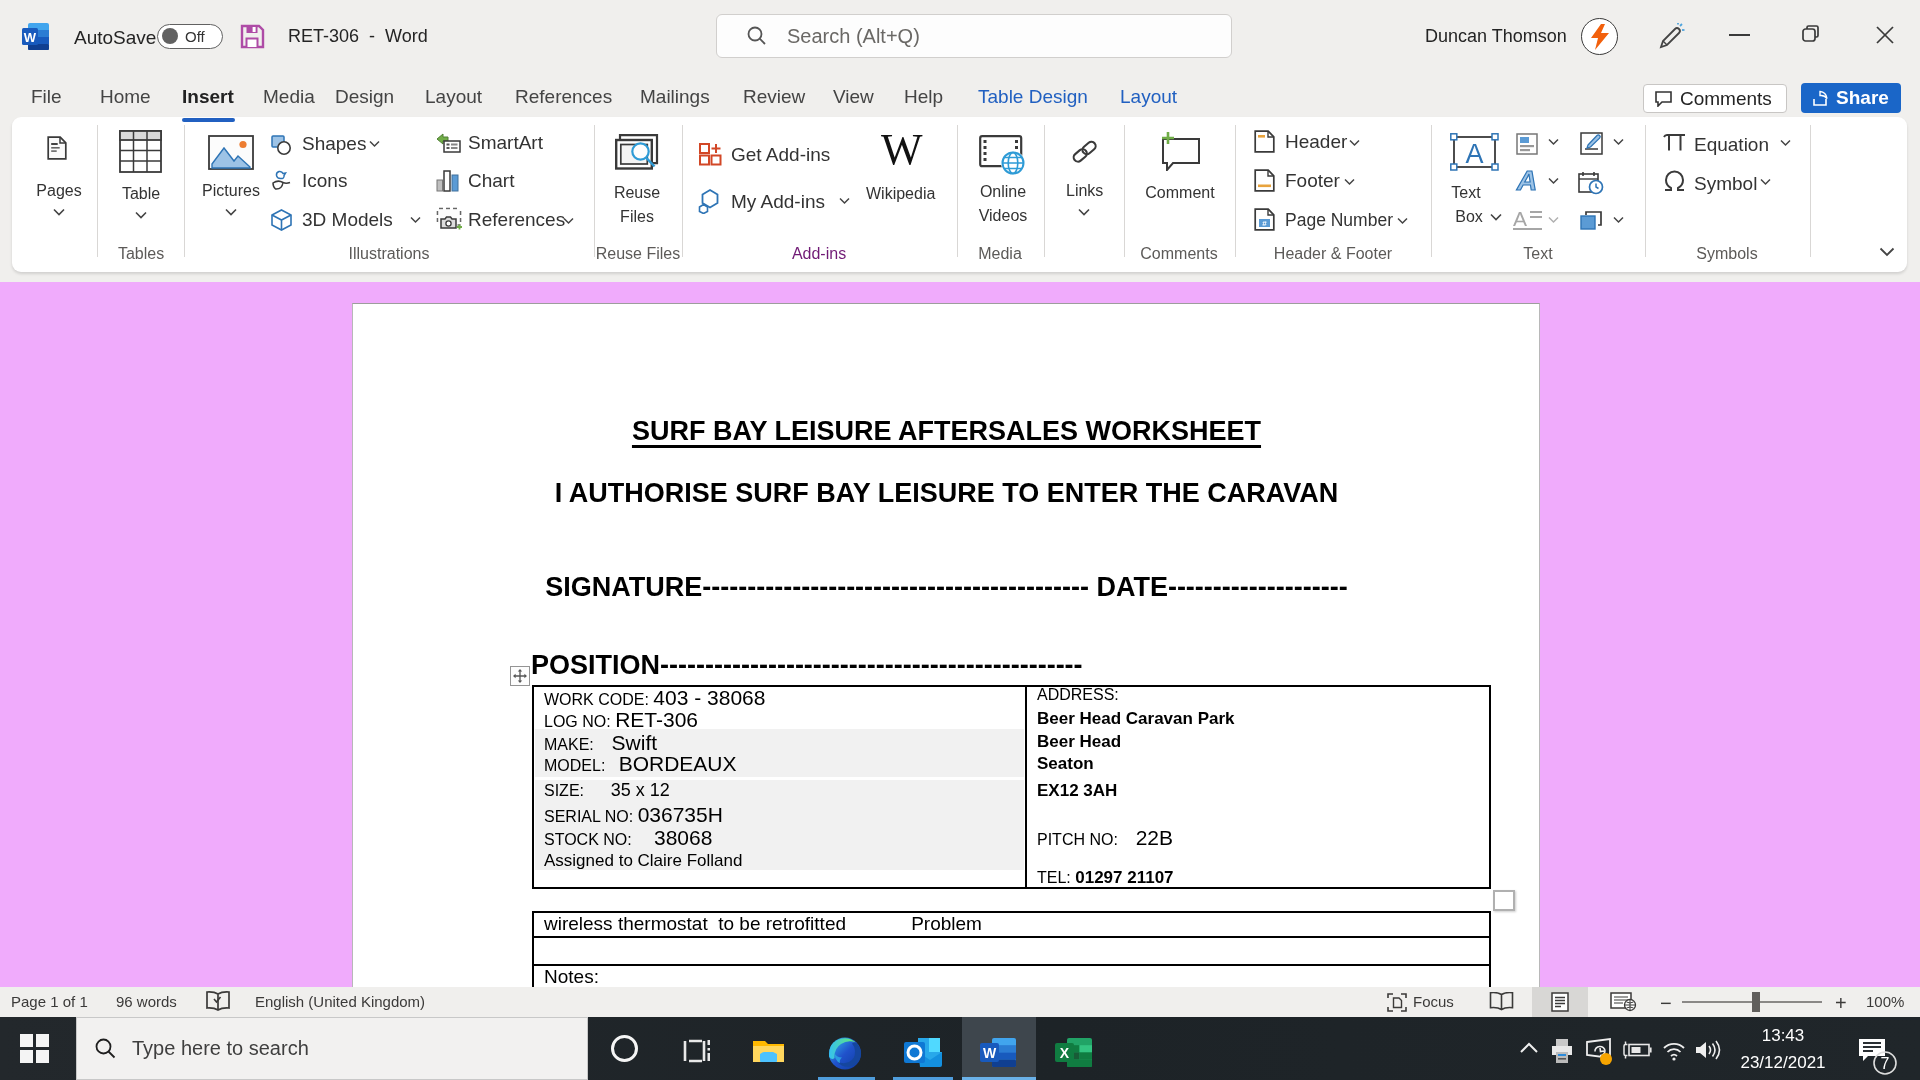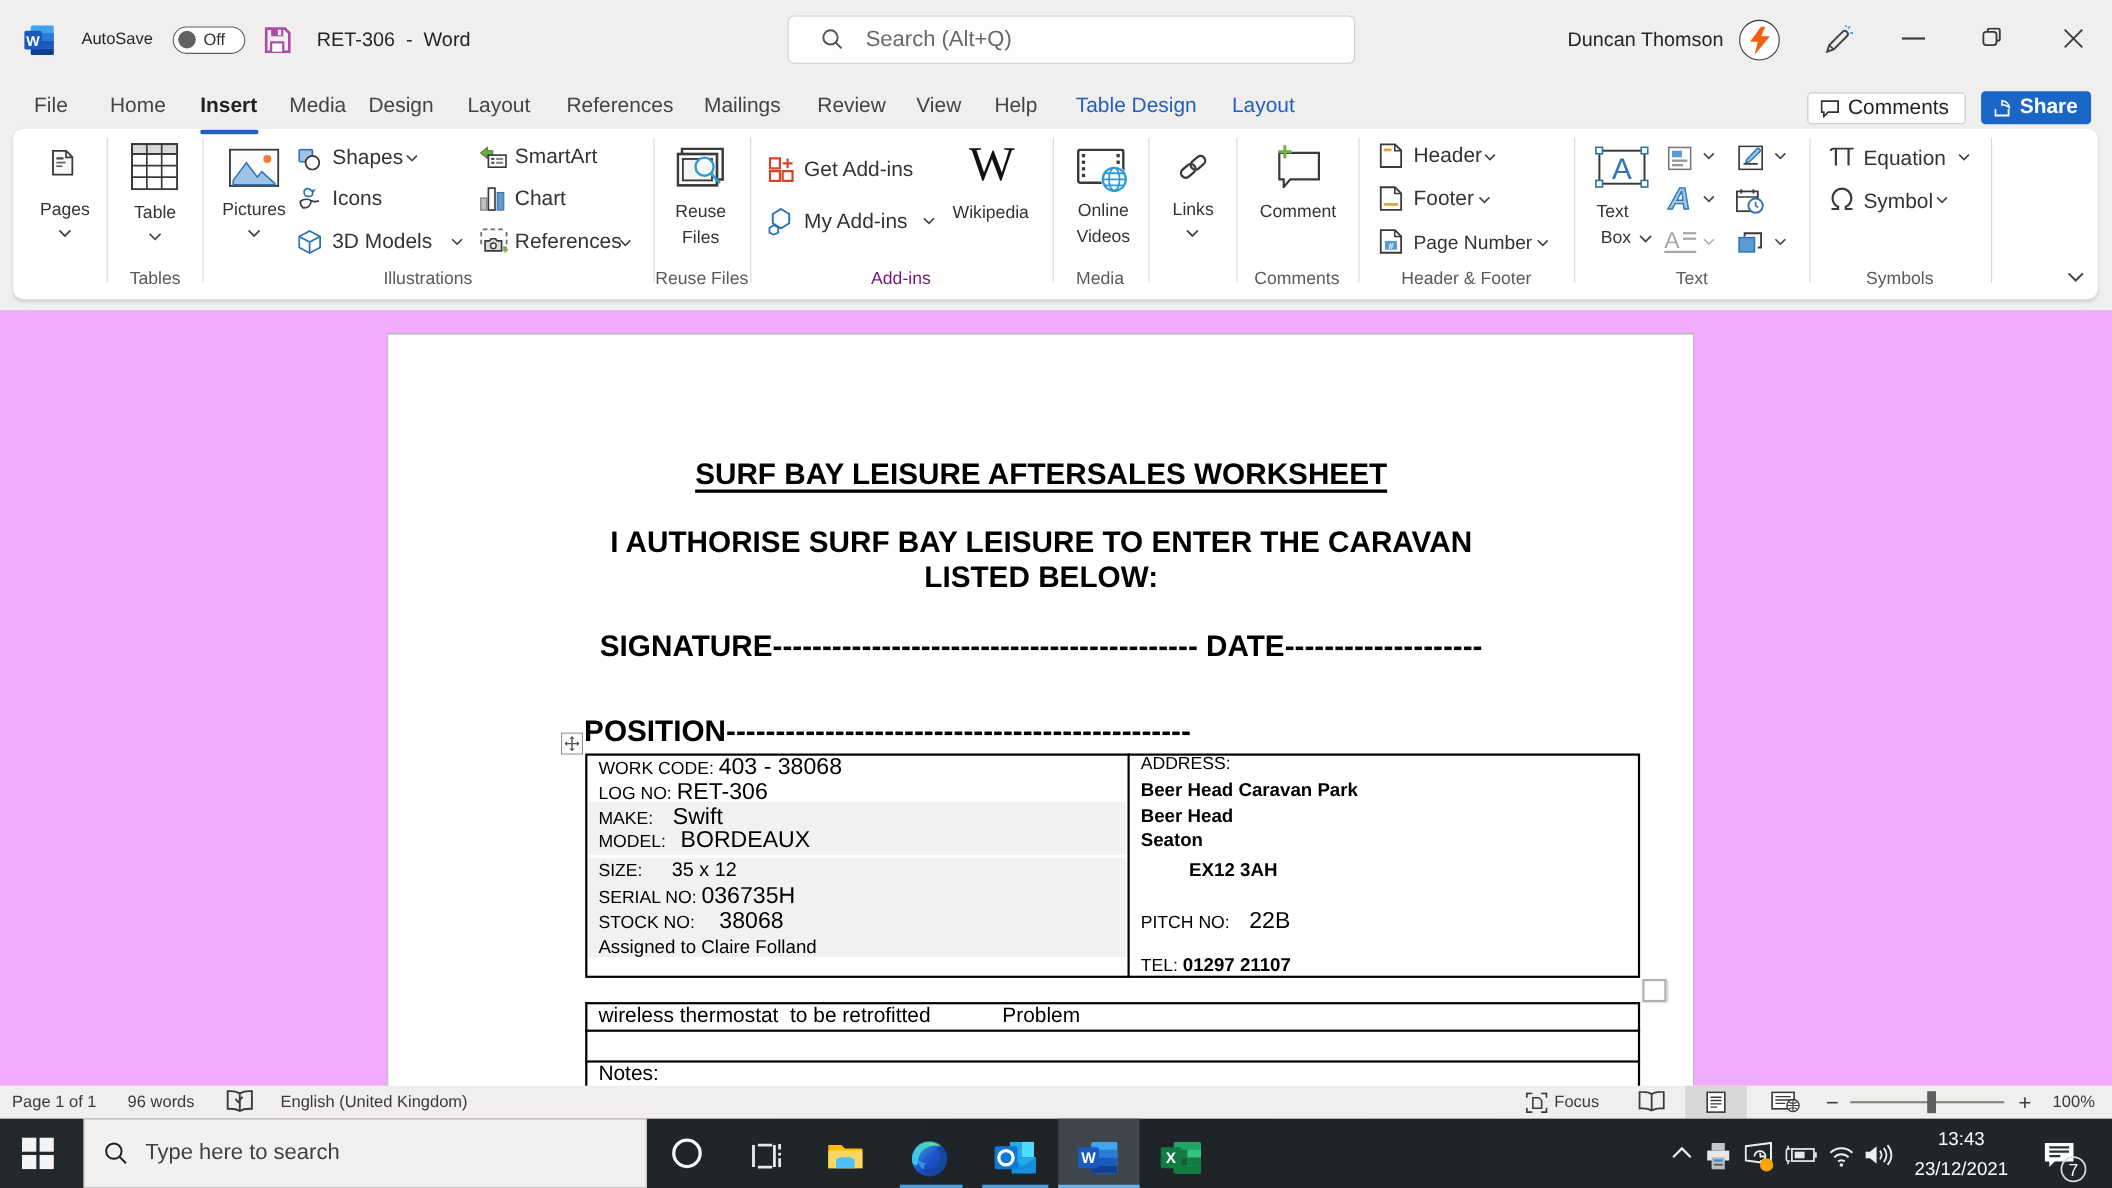--- a/index.html
+++ b/index.html
@@ -14,21 +14,21 @@
 <div id="titlebar" class="abs" style="left:0;top:0;width:1920px;height:75px;">
 
   <svg class="abs" style="left:22px;top:23px;" width="27" height="27" viewBox="0 0 27 27">
     <rect x="6" y="0" width="21" height="27" rx="2" fill="#41a5ee"></rect>
     <rect x="6" y="7" width="21" height="7" fill="#2b7cd3"></rect>
     <rect x="6" y="14" width="21" height="7" fill="#185abd"></rect>
     <rect x="6" y="21" width="21" height="6" rx="1" fill="#103f91"></rect>
     <rect x="0" y="5" width="16" height="17" rx="1.5" fill="#185abd"></rect>
     <text x="8" y="18.5" font-size="13" font-weight="bold" fill="#fff" text-anchor="middle" font-family="Liberation Sans">W</text>
   </svg>
-  <div class="abs" style="left:74px;top:27px;font-size:15px;color:#242424;">AutoSave</div>
+  <div class="abs" style="left:74px;top:27px;font-size:19px;color:#242424;">AutoSave</div>
 
   <div class="abs" style="left:157px;top:24px;width:66px;height:25px;border:1.5px solid #616161;border-radius:13px;background:#fff;">
     <div class="abs" style="left:4px;top:3px;width:16px;height:16px;border-radius:50%;background:#616161;"></div>
     <div class="abs" style="left:27px;top:3px;font-size:15px;color:#333;">Off</div>
   </div>
 
   <svg class="abs" style="left:239px;top:23px;" width="26" height="26" viewBox="0 0 26 26">
     <path d="M3 3 h17 l4 4 v17 h-21 z" fill="none" stroke="#ae4ba6" stroke-width="2.4"></path>
     <rect x="7.5" y="3" width="11" height="7" fill="#ae4ba6"></rect>
     <rect x="6.5" y="14.5" width="13" height="9.5" fill="#ae4ba6"></rect>
@@ -410,21 +410,20 @@
   <svg class="abs" style="left:1760px;top:178px;" width="11" height="8" viewBox="0 0 11 8">
       <path d="M1 1.5 L5.5 6 L10 1.5" fill="none" stroke="#444" stroke-width="1.5"></path>
     </svg>
 </div>
 
 <div id="docarea" class="abs" style="left:0;top:282px;width:1920px;height:832px;background:#f0abfc;">
   <div id="page" class="abs" style="left:352px;top:21px;width:1188px;height:694px;background:#fff;border:1px solid #b8b8b8;border-top-color:#9d9d9d;"></div>
 
   <div class="abs" style="left:0;top:133.6px;width:1893px;text-align:center;font-size:27px;font-weight:bold;color:#000;"><span style="text-decoration:underline;text-decoration-thickness:3px;text-underline-offset:5px;">SURF BAY LEISURE AFTERSALES WORKSHEET</span></div>
   <div class="abs" style="left:0;top:196.1px;width:1893px;text-align:center;font-size:27px;font-weight:bold;color:#000;">I AUTHORISE SURF BAY LEISURE TO ENTER THE CARAVAN</div>
-  <div class="abs" style="left:0;top:228.1px;width:1893px;text-align:center;font-size:27px;font-weight:bold;color:#000;">LISTED BELOW:</div>
   <div class="abs" style="left:0;top:290.1px;width:1893px;text-align:center;font-size:27px;font-weight:bold;color:#000;">SIGNATURE------------------------------------------- DATE--------------------</div>
   <div class="abs" style="left:531px;top:367.5px;font-size:27px;font-weight:bold;color:#000;">POSITION-----------------------------------------------</div>
 
   <div class="abs" style="left:510px;top:384px;width:20px;height:20px;background:#fdfdfd;border:1px solid #949494;"></div>
   <svg class="abs" style="left:513px;top:387px;" width="14" height="14" viewBox="0 0 14 14">
     <path d="M7 0 L9.2 2.6 h-4.4 z M7 14 L9.2 11.4 h-4.4 z M0 7 L2.6 4.8 v4.4 z M14 7 L11.4 4.8 v4.4 z" fill="#555"></path>
     <path d="M7 2 v10 M2 7 h10" stroke="#555" stroke-width="1.3"></path>
   </svg>
 
   <div class="abs" style="left:532px;top:403px;width:959px;height:204px;border:2px solid #000;"></div>
@@ -439,21 +438,21 @@
   <div class="abs" style="left:544px;top:470px;font-size:16px;color:#000;">MODEL:&nbsp;&nbsp;&nbsp;<span style="font-size:21px;">BORDEAUX</span></div>
   <div class="abs" style="left:544px;top:498px;font-size:16px;color:#000;">SIZE:&nbsp;&nbsp;&nbsp;&nbsp;&nbsp;&nbsp;<span style="font-size:18px;">35 x 12</span></div>
   <div class="abs" style="left:544px;top:521px;font-size:16px;color:#000;">SERIAL NO: <span style="font-size:21px;">036735H</span></div>
   <div class="abs" style="left:544px;top:544px;font-size:16px;color:#000;">STOCK NO:&nbsp;&nbsp;&nbsp;&nbsp;&nbsp;<span style="font-size:21px;">38068</span></div>
   <div class="abs" style="left:544px;top:569px;font-size:17px;color:#000;">Assigned to Claire Folland</div>
 
   <div class="abs" style="left:1037px;top:404px;font-size:16px;color:#000;">ADDRESS:</div>
   <div class="abs" style="left:1037px;top:427px;font-size:17px;font-weight:bold;color:#000;">Beer Head Caravan Park</div>
   <div class="abs" style="left:1037px;top:450px;font-size:17px;font-weight:bold;color:#000;">Beer Head</div>
   <div class="abs" style="left:1037px;top:472px;font-size:17px;font-weight:bold;color:#000;">Seaton</div>
-  <div class="abs" style="left:1037px;top:499px;font-size:17px;font-weight:bold;color:#000;margin-left:44px;">EX12 3AH</div>
+  <div class="abs" style="left:1037px;top:499px;font-size:17px;font-weight:bold;color:#000;">EX12 3AH</div>
   <div class="abs" style="left:1037px;top:544px;font-size:16px;color:#000;">PITCH NO:&nbsp;&nbsp;&nbsp;&nbsp;<span style="font-size:21px;">22B</span></div>
   <div class="abs" style="left:1037px;top:586px;font-size:16px;color:#000;">TEL: <span style="font-weight:bold;font-size:17px;">01297 21107</span></div>
 
   <div class="abs" style="left:1493px;top:608px;width:22px;height:21px;background:#fff;border:2px solid #b0b0b0;box-shadow:1px 1px 2px rgba(0,0,0,0.2);"></div>
 
   <div class="abs" style="left:0;top:607.5px;width:1893px;text-align:center;font-size:19px;color:#000;margin-top:23px;">Problem</div>
 
   <div class="abs" style="left:532px;top:629px;width:959px;height:86px;border:2px solid #000;border-bottom:none;"></div>
   <div class="abs" style="left:532px;top:654px;width:959px;height:2px;background:#000;"></div>
   <div class="abs" style="left:532px;top:682px;width:959px;height:2px;background:#000;"></div>

